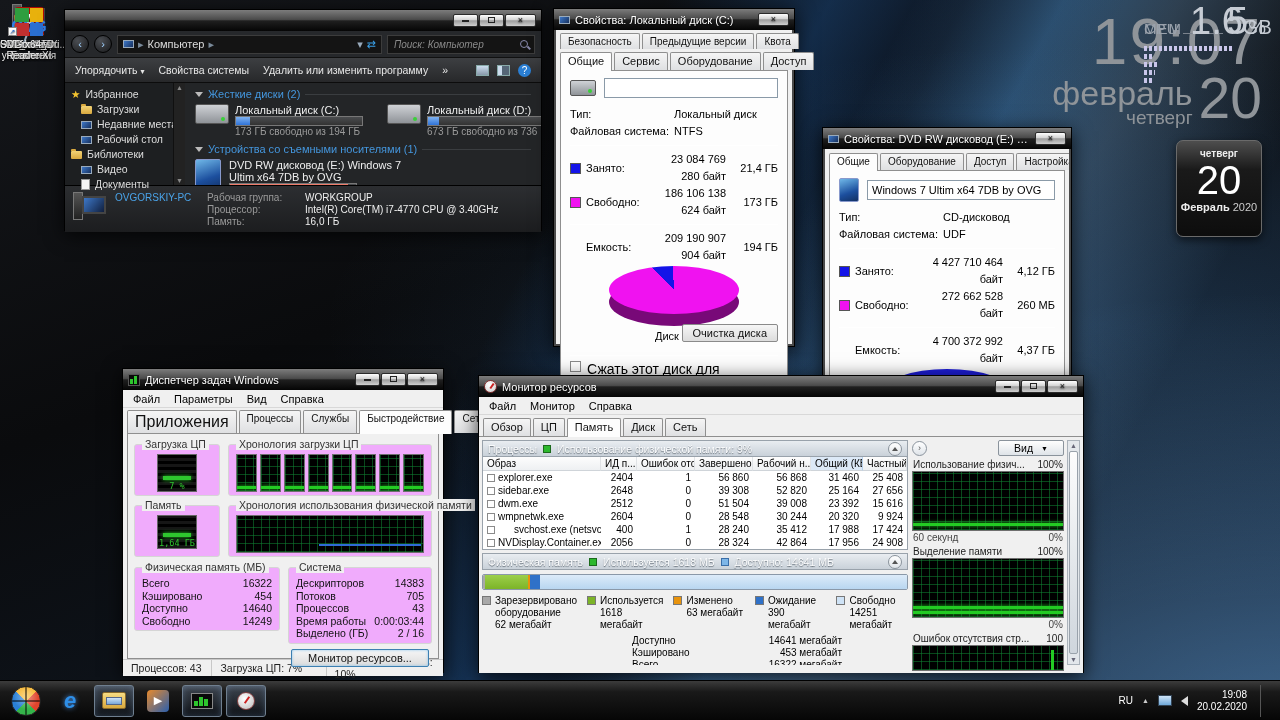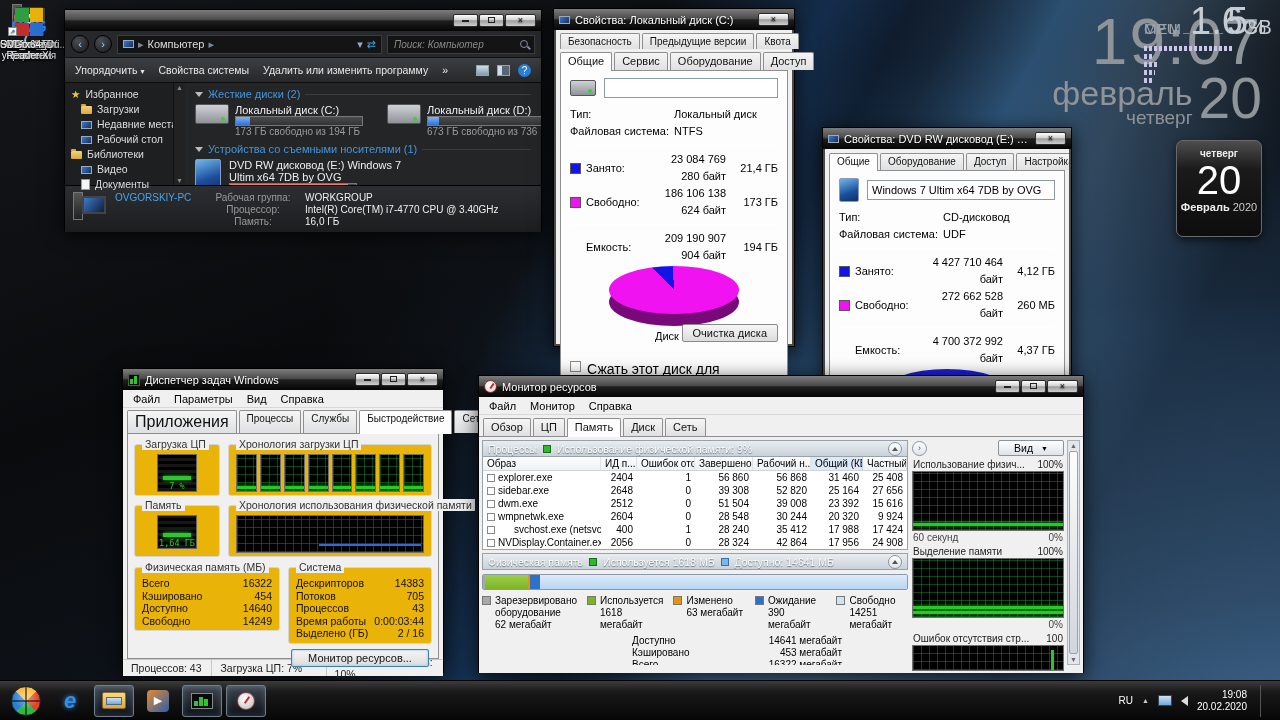--- a/index.html
+++ b/index.html
@@ -47,21 +47,21 @@
 .pie-c{background:conic-gradient(from 315deg,#1414e8 0 42deg,#f012f0 42deg 360deg)}
 .pie-e{background:conic-gradient(from 248deg,#f012f0 0 28deg,#1d1dd8 28deg 360deg)}
 
 .blackbox{background:#000;border:1px solid #6f6f6f;position:relative;overflow:hidden;
   background-image:repeating-linear-gradient(90deg,rgba(15,130,50,.55) 0 1px,transparent 1px 8px),
   repeating-linear-gradient(0deg,rgba(15,130,50,.55) 0 1px,transparent 1px 8px)}
 .greenline{position:absolute;left:0;right:0;bottom:4px;height:3px;background:#23cb23;box-shadow:0 0 4px #23cb23}
 .blueline{position:absolute;right:2px;bottom:6px;width:55%;height:2px;background:#2e6bd6}
 .spike{position:absolute;right:9px;bottom:0;width:3px;height:85%;background:#23cb23}
 
-.gb{border:1px solid #d5d5d5;border-radius:3px;position:relative;padding:9px 7px 3px;background:#eab308}
+.gb{border:1px solid #d5d5d5;border-radius:3px;position:relative;padding:9px 7px 3px;background:#f0abfc}
 .gb>.gbt{position:absolute;top:-7px;left:7px;background:#f0f0f0;padding:0 3px;font-size:10.5px;color:#333;white-space:nowrap}
 .kv{display:flex;justify-content:space-between;font-size:10.5px;line-height:12.5px;color:#111}
 
 .gauge{width:40px;height:46px;background:#000;border:1px solid #666;position:relative;margin:0 auto;
   background-image:repeating-linear-gradient(0deg,#161616 0 3px,#000 3px 6px)}
 .gauge .fill{position:absolute;left:5px;right:5px;bottom:13px;height:4px;background:#2ec62e;box-shadow:0 0 4px #2ec62e}
 .gauge .gtxt{position:absolute;bottom:0;width:100%;text-align:center;color:#2ec62e;font-size:8.5px;font-family:"DejaVu Sans Mono",monospace}
 
 .dicon{position:absolute;width:58px;text-align:center;color:#f0f0f0;font-size:10px;text-shadow:0 1px 2px #000;z-index:1}
 .dicon .art{height:36px;display:flex;align-items:flex-end;justify-content:center;margin-bottom:3px;position:relative}
@@ -87,21 +87,21 @@
 .dbar .f{height:100%;background:linear-gradient(#7fb2f0,#2f73d8)}
 .dbar .fr{height:100%;background:linear-gradient(#f08070,#cc2211)}
 .hddico{width:34px;height:20px;background:linear-gradient(#cfd2d6,#8f9398);border:1px solid #555;border-radius:2px;position:relative;flex:none}
 .hddico::after{content:"";position:absolute;right:3px;bottom:2px;width:4px;height:4px;border-radius:50%;background:#39d039}
 .dvdico{width:26px;height:32px;background:linear-gradient(160deg,#6fb7e8,#1c4f9e 60%,#123063);border:1px solid #89c;border-radius:2px;flex:none}
 .details{height:47px;background:linear-gradient(#2c2e31,#1c1d1f);border-top:1px solid #000;display:flex;gap:8px;padding:4px 8px;font-size:10px}
 .pcico{width:34px;height:34px;position:relative;flex:none}
 .pcico .twr{position:absolute;left:0;top:2px;width:10px;height:28px;background:linear-gradient(#555,#222);border:1px solid #777}
 .pcico .mon{position:absolute;left:9px;top:6px;width:24px;height:18px;background:linear-gradient(130deg,#3e78c8,#101f3e);border:2px solid #444}
 .dgrid{display:grid;grid-template-columns:90px auto;column-gap:6px;row-gap:1px;align-content:center}
-.dgrid .lab{color:#9a9a9a;text-align:center}
+.dgrid .lab{color:#9a9a9a;text-align:left}
 .dgrid .val{color:#eee}
 
 .prow{display:grid;grid-template-columns:16px 76px 1fr 52px;align-items:center;font-size:11px;line-height:17px}
 .prow .b{text-align:right}.prow .g{text-align:right}
 .prow2{display:grid;grid-template-columns:104px 1fr;font-size:11px;line-height:17px}
 .inputbox{flex:1;height:20px;background:#fff;border:1px solid #8a9aa8;font-size:11px;line-height:18px;padding:0 4px;overflow:hidden;white-space:nowrap}
 
 .menubar{height:18px;background:#f0f0f0;display:flex;align-items:center;gap:2px;padding:0 4px;font-size:11px;border-bottom:1px solid #d8d8d8}
 .menubar span{padding:1px 6px}
 .statusbar{height:17px;background:#f0f0f0;border-top:1px solid #c8c8c8;display:flex;align-items:center;font-size:10.5px;color:#222}

